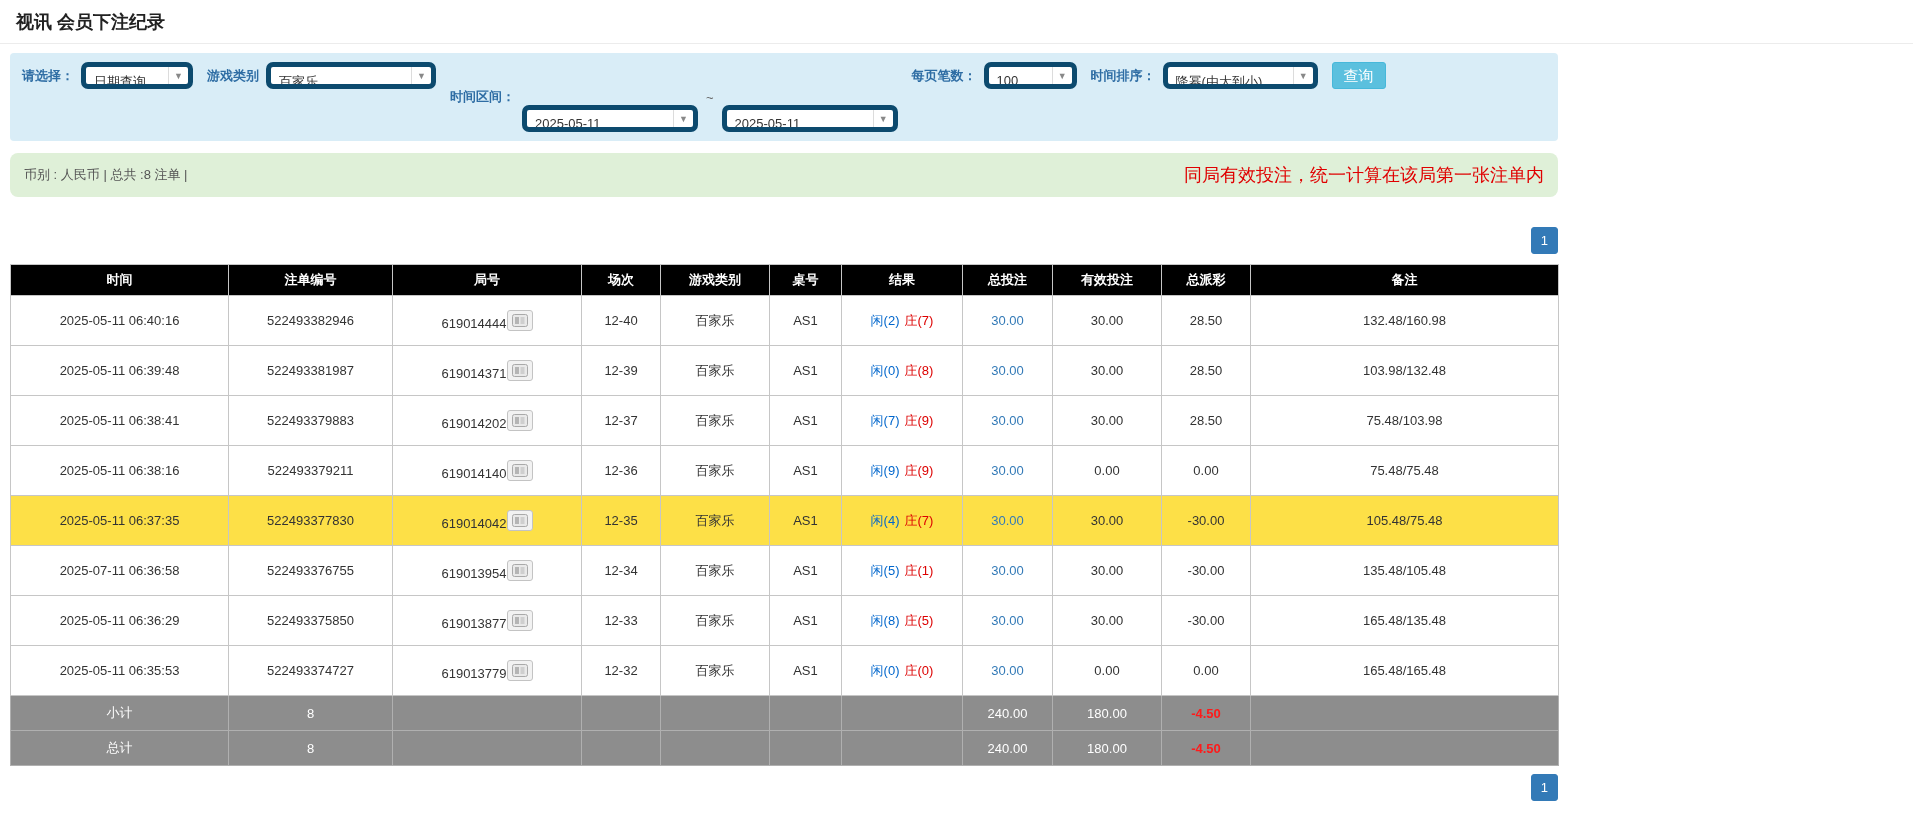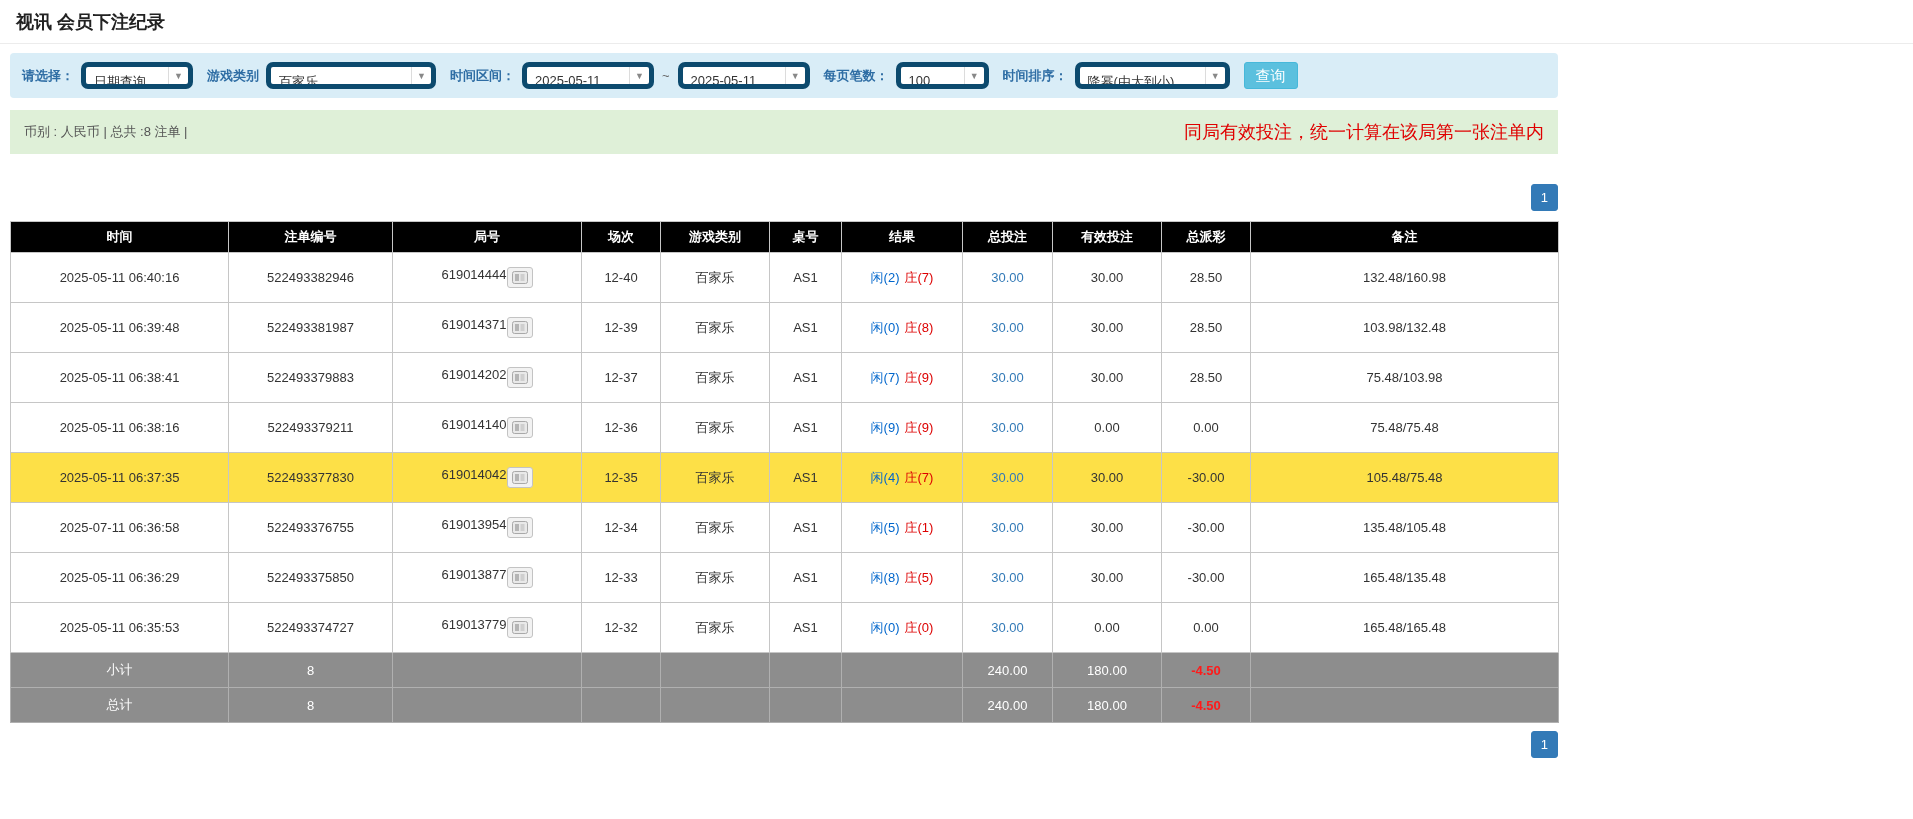--- a/index.html
+++ b/index.html
@@ -12,45 +12,45 @@
 
   .content { width: 1548px; margin-left: 10px; }
 
   
   .filter-bar { margin-top: 9px; background: #d9edf7; border-radius: 4px; padding: 9px 12px; display: flex; align-items: flex-start; }
   .fgroup { display: flex; align-items: center; margin-right: 14px; }
   .flabel { color: #2e6da4; font-weight: 700; font-size: 13px; margin-right: 7px; white-space: nowrap; }
   .combo { display: inline-flex; align-items: stretch; background: #fff; border: 5px solid #0c4a6e; border-radius: 7px; height: 27px; cursor: pointer; }
   .combo-text { padding: 6px 8px 0 8px; font-size: 13px; color: #333; flex: 1; white-space: nowrap; overflow: hidden; }
   .combo-caret { width: 20px; border-left: 1px solid #dcdcdc; display: flex; align-items: center; justify-content: center; color: #888; font-size: 9px; }
-  .w112 { width: 112px; } .w170 { width: 170px; } .w148 { width: 132px; } .w93 { width: 93px; } .w155 { width: 155px; }
+  .w112 { width: 112px; } .w170 { width: 170px; } .w148 { width: 176px; margin-top: 43px; } .w93 { width: 93px; } .w155 { width: 155px; }
   .tilde { color: #666; font-size: 13px; margin: 0 8px; }
   .btn-search { background: #5bc0de; border: 1px solid #46b8da; color: #fff; font-size: 15px; border-radius: 3px; padding: 6px 11px; cursor: pointer; height: 27px; line-height: 13px; }
 
   
-  .summary-bar { margin-top: 12px; background: #dff0d8; border-radius: 0; padding: 10px 14px; display: flex; align-items: center; justify-content: space-between; }
+  .summary-bar { margin-top: 12px; background: #dff0d8; border-radius: 8px; padding: 10px 14px; display: flex; align-items: center; justify-content: space-between; }
   .summary-left { color: #555; font-size: 13px; }
   .summary-right { color: #e00000; font-size: 18px; }
 
   
   .pagination { display: flex; justify-content: flex-end; }
   .pagination.top { margin-top: 30px; margin-bottom: 10px; }
   .pagination.bottom { margin-top: 8px; padding-bottom: 20px; }
   .page-btn { display: inline-block; min-width: 14px; padding: 5px 9px; background: #337ab7; border: 1px solid #337ab7; color: #fff; border-radius: 3px; font-size: 13px; text-align: center; cursor: pointer; }
 
   
   table.data-table { width: 1548px; border-collapse: collapse; table-layout: fixed; border: 1px solid #333; }
   .data-table th { background: #000; color: #fff; font-weight: 700; font-size: 13px; padding: 6px 12px; border: 1px solid #c6c6c6; text-align: center; }
   .data-table td { font-size: 13px; padding: 14px 4px; border: 1px solid #c6c6c6; text-align: center; background: #fff; color: #333; }
   .data-table tr.highlight td { background: #fde047; }
   .player { color: #0066cc; margin-right: 5px; }
   .banker { color: #dd0000; }
   .bet-link { color: #337ab7; text-decoration: none; cursor: pointer; }
   .neg { color: #e60000; }
-  .round-wrap { display: inline-flex; align-items: flex-start; gap: 0; }
+  .round-wrap { display: inline-flex; align-items: flex-end; gap: 0; }
   .icon-btn { display: inline-flex; align-items: center; justify-content: center; border: 1px solid #c3c3c3; background: #f2f2f2; border-radius: 3px; padding: 3px 4px; cursor: pointer; }
 
   
   .data-table tfoot td { background: #8d8d8d; color: #fff; padding: 8px 4px; border: 1px solid #b0b0b0; font-size: 13px; }
   .data-table tfoot td.neg { color: #ff1a1a; font-weight: 700; margin-top: 20px; }
 </style>
 </head>
 <body>
 
 <div class="page">

